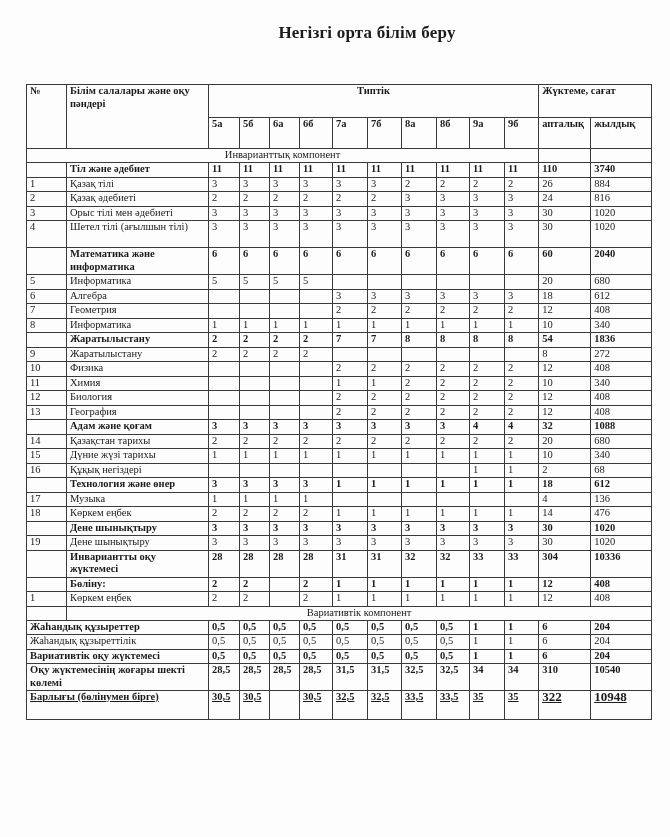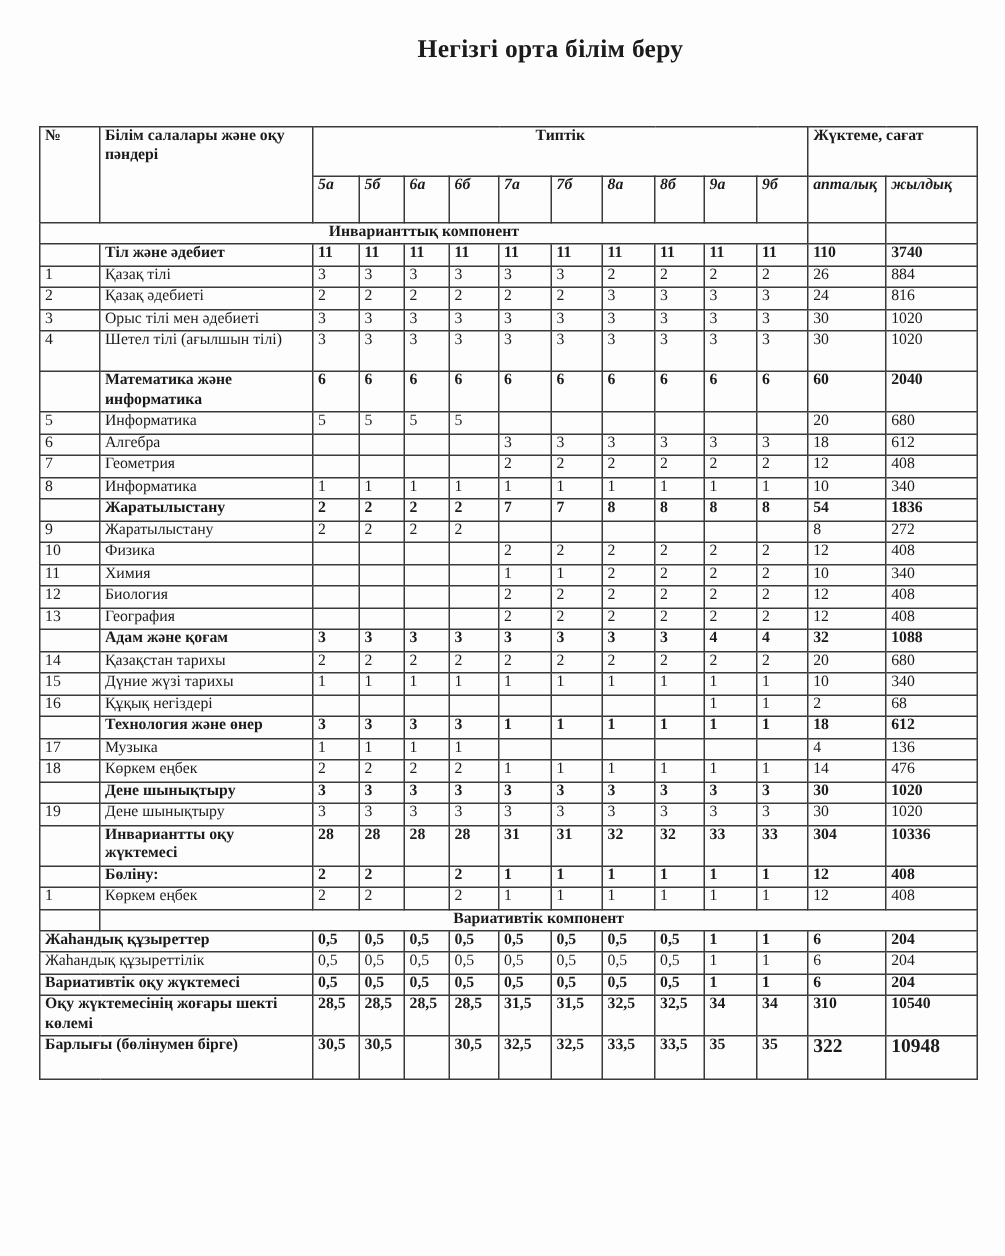--- a/index.html
+++ b/index.html
@@ -6,28 +6,28 @@
   body { width: 670px; height: 837px; position: relative; overflow: hidden;
          font-family: "Liberation Serif", "DejaVu Serif", serif; color: #1b1b1b; }
   .title { position: absolute; top: 23px; left: 0; width: 670px; text-align: center;
            font-size: 17px; font-weight: bold; letter-spacing: 0.2px; margin-left: 32px; }
   table.plan { position: absolute; left: 26px; top: 84px; width: 625px;
                border-collapse: collapse; table-layout: fixed; font-size: 10.5px; }
   table.plan td, table.plan th { border: 1.2px solid #3a3a3a; padding: 0 3px;
                vertical-align: top; line-height: 12.5px; text-align: left; font-weight: normal; }
   table.plan th { font-weight: bold; }
   .h1 th { height: 32px; padding-top: 2px; }
-  .h2 th { height: 30px; padding-top: 2px; font-style: italic; }
+  .h2 th { height: 30px; padding-top: 2px; }
   .center { text-align: center !important; border-radius: 14px; }
   tr.row td { height: 13.5px; }
   tr.b td { font-weight: bold; }
-  tr.sec td { font-weight: bold; height: 13px; }
+  tr.sec td { font-weight: normal; height: 13px; }
   tr.tall td { height: 26px; }
   .big { font-size: 13px; font-weight: bold; }
-  tr.total td { height: 28px; }
+  tr.total td { height: 28px; text-decoration: underline; }
 </style>
 </head>
 <body>
 
 <div class="title">Негізгі орта білім беру</div>
 
 <table class="plan">
   <colgroup>
     <col style="width:40px">
       <col style="width:142px">

